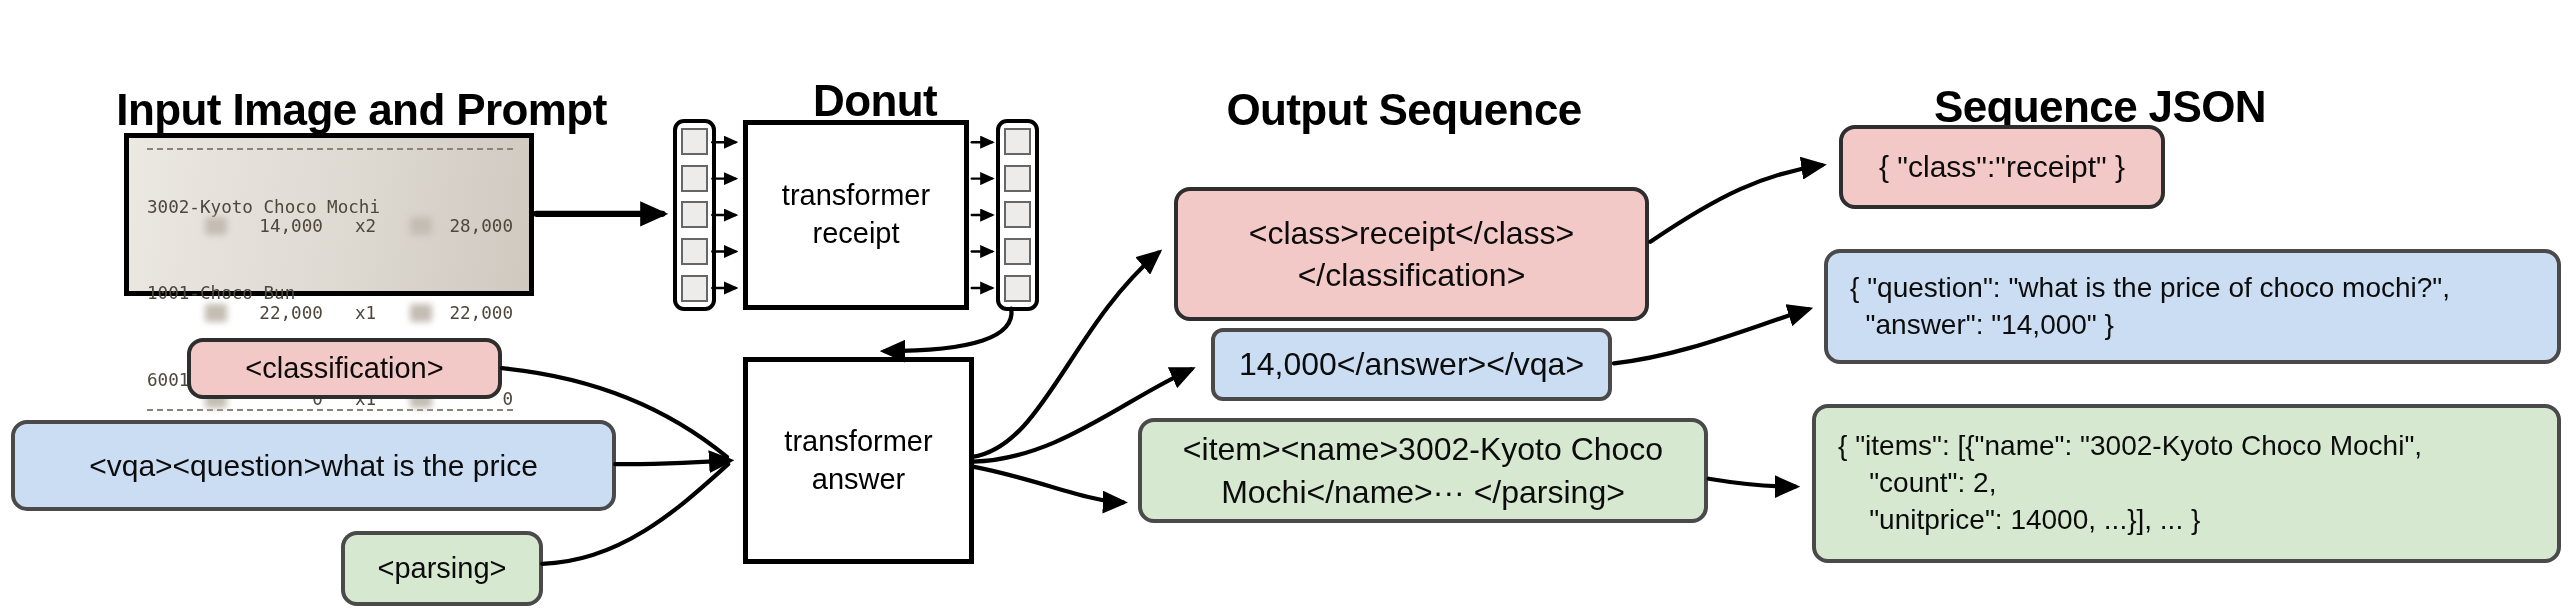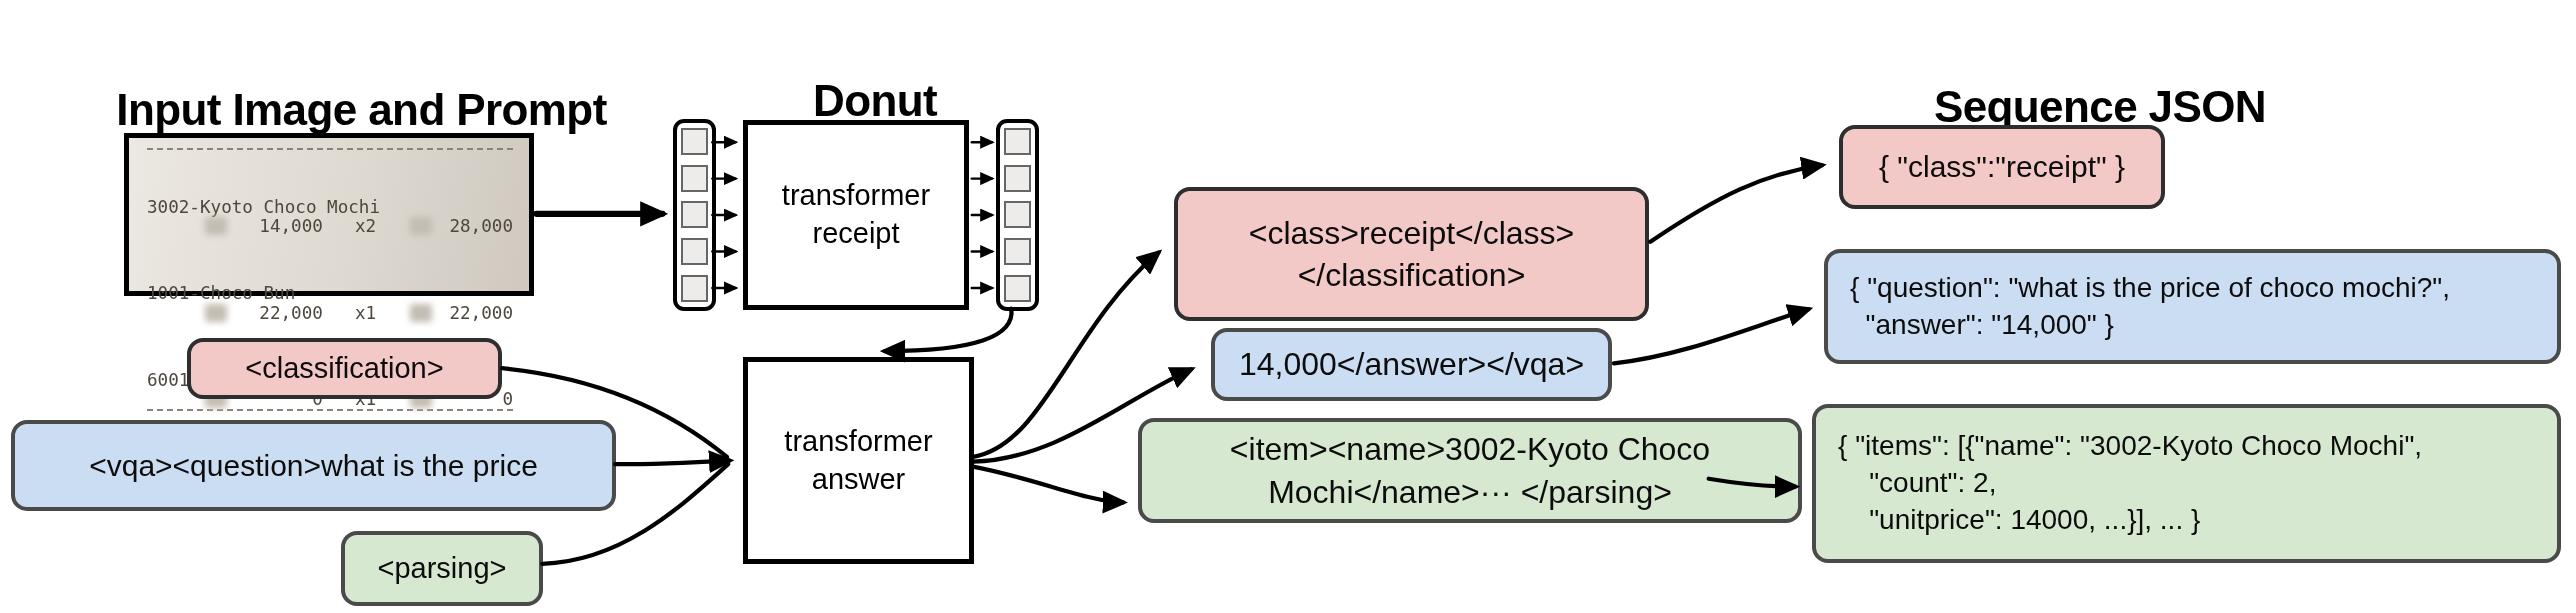--- a/index.html
+++ b/index.html
@@ -75,20 +75,21 @@
       </g>
       <g fill="#4fc3f7">
         <rect x="42" y="24" width="11" height="5" rx="2.5" transform="rotate(15 47 26)"></rect>
         <rect x="16" y="52" width="11" height="5" rx="2.5" transform="rotate(30 21 54)"></rect>
         <rect x="56" y="62" width="11" height="5" rx="2.5" transform="rotate(-20 61 64)"></rect>
         <rect x="76" y="40" width="11" height="5" rx="2.5" transform="rotate(35 81 42)"></rect>
       </g>
     </svg>
   </div>
 
+  <div class="title" style="left:1182px;top:38px;width:444px;">Output Sequence</div>
 
   <div class="title" style="left:1875px;top:35px;width:450px;">Sequence JSON</div>
 
   <div class="receipt">
     <div class="r-dash"></div>
     <div class="r-row">3002-Kyoto Choco Mochi</div>
     <div class="r-price-row">
       <span class="r-left">
         <span class="patch"></span>
         <span class="r-price">14,000</span>
@@ -153,22 +154,22 @@
   <div class="box pink" style="left:187px;top:338px;width:315px;height:61px;font-size:29px;">&lt;classification&gt;</div>
   <div class="box blue" style="left:11px;top:420px;width:605px;height:91px;font-size:30px;">
     <div>&lt;vqa&gt;&lt;question&gt;what is the price</div>
   </div>
   <div class="box green" style="left:341px;top:531px;width:202px;height:75px;font-size:29px;">&lt;parsing&gt;</div>
 
   <div class="box pink" style="left:1174px;top:187px;width:475px;height:134px;font-size:32px;">
     <div>&lt;class&gt;receipt&lt;/class&gt;</div>
     <div>&lt;/classification&gt;</div>
   </div>
-  <div class="box blue" style="left:1211px;top:328px;width:401px;height:73px;font-size:32px;">14,000&lt;/answer&gt;&lt;/vqa&gt;</div>
-  <div class="box green" style="left:1138px;top:418px;width:664px;height:105px;font-size:32px;">
+  <div class="box blue" style="left:1211px;top:328px;width:401px;height:73px;font-size:32px;border-radius:12px;">14,000&lt;/answer&gt;&lt;/vqa&gt;</div>
+  <div class="box green" style="left:1138px;top:418px;width:570px;height:105px;font-size:32px;">
     <div>&lt;item&gt;&lt;name&gt;3002-Kyoto Choco</div>
     <div>Mochi&lt;/name&gt;··· &lt;/parsing&gt;</div>
   </div>
 
   <div class="box pink" style="left:1839px;top:125px;width:326px;height:84px;font-size:30px;">{ "class":"receipt" }</div>
   <div class="box blue jsonbox" style="left:1824px;top:249px;width:737px;height:115px;">
     <div class="pre">{ "question": "what is the price of choco mochi?",</div>
     <div class="pre">  "answer": "14,000" }</div>
   </div>
   <div class="box green jsonbox" style="left:1812px;top:404px;width:749px;height:159px;">

